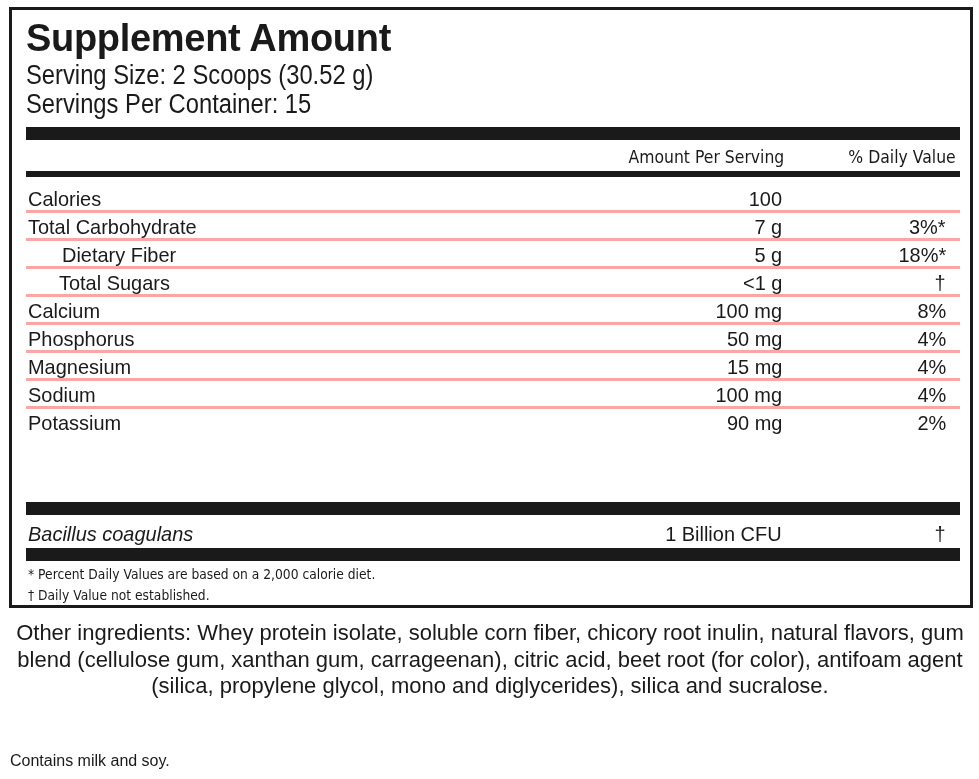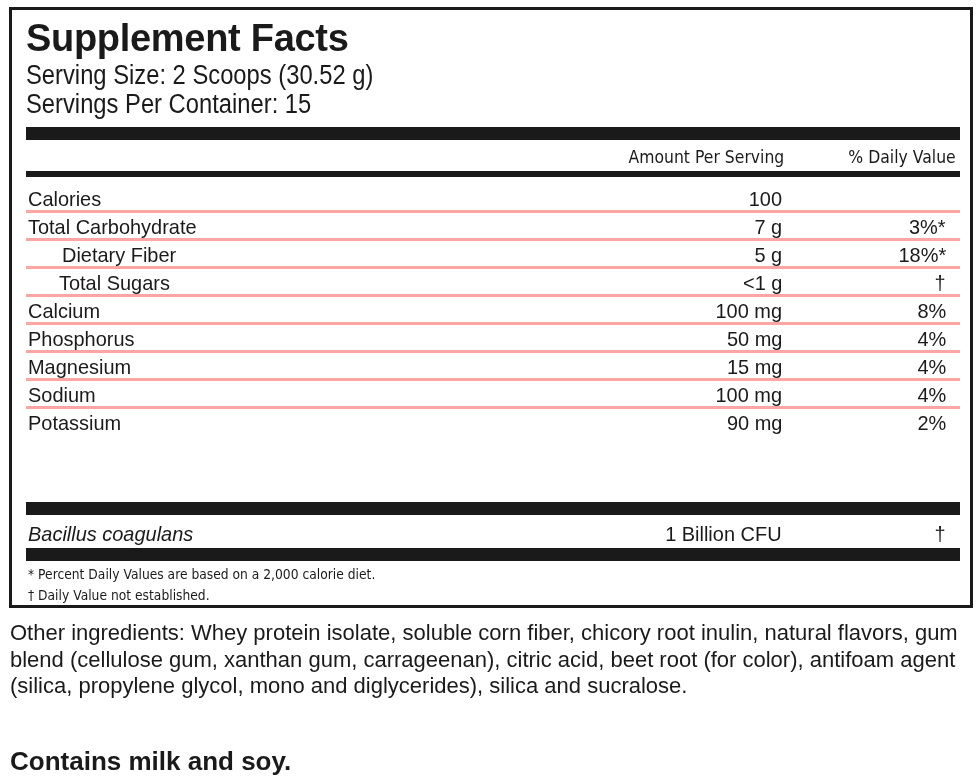--- a/index.html
+++ b/index.html
@@ -23,29 +23,29 @@
   .cell.name.indent { left: 36px; }
   .cell.amt { right: 178px; transform-origin: right center; }
   .cell.pct { right: 14px; transform-origin: right center; }
   .bac { position: absolute; left: 0; right: 0; top: 506px; height: 38px; }
   .bac .cell { top: 6px; }
   .bac .name { font-style: italic; }
   .foot { position: absolute; left: 2px; font-size: 14px; line-height: 18px; font-family: "DejaVu Sans", sans-serif; transform: scaleX(0.88); transform-origin: left center; white-space: nowrap; }
   .foot.f1 { top: 555px; }
   .foot.f2 { top: 576px; }
   .other { position: absolute; left: 10px; top: 620px; width: 960px; font-size: 22px; line-height: 26.5px; }
-  .other p { margin: 0; }
-  .contains { position: absolute; left: 10px; top: 748px; font-size: 26px; font-weight: bold; line-height: 26px; }
+  .other p { margin: 0; text-align: center; }
+  .contains { position: absolute; left: 10px; top: 748px; font-size: 16px; font-weight: normal; line-height: 26px; }
 </style>
 </head>
 <body>
 
 <div class="panel">
   <div class="inner">
-    <div class="title">Supplement Facts</div>
+    <div class="title">Supplement Amount</div>
     <div class="serving s1">Serving Size: 2 Scoops (30.52 g)</div>
     <div class="serving s2">Servings Per Container: 15</div>
 
     <div class="bar-thick" style="top:117px;"></div>
     <div class="hdr amount">Amount Per Serving</div>
     <div class="hdr dv">% Daily Value</div>
     <div class="bar-med" style="top:161px;"></div>
 
     <div class="rows">
       <div class="row">

